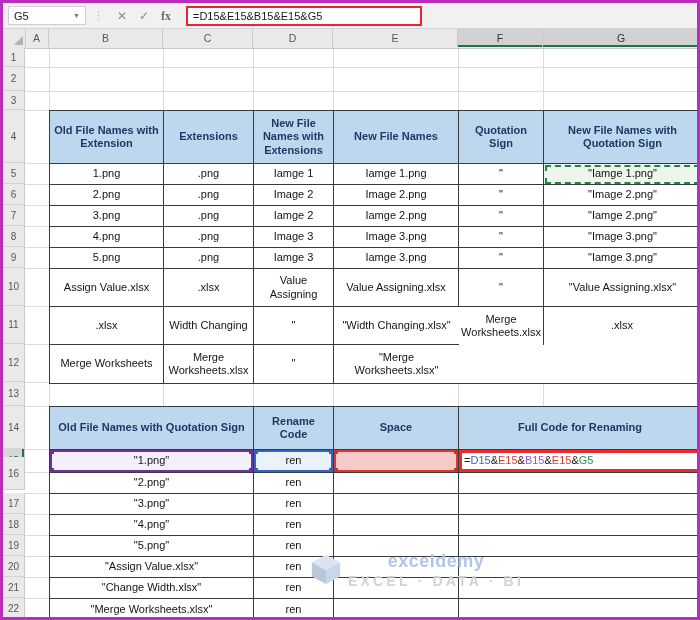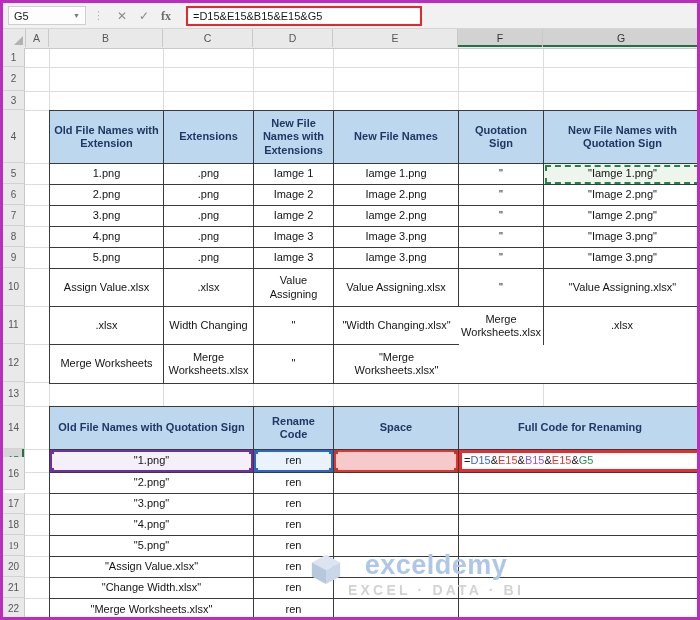--- a/index.html
+++ b/index.html
@@ -51,21 +51,21 @@
   .cell.no-b{border-bottom:none;}
   .copy-src{outline:2px dashed #1e8747;outline-offset:-3px;background:#edf5ed;}
   .ref-purple{box-shadow:inset 0 0 0 2px #7030a0;background:#f4f0fa;}
   .ref-blue{box-shadow:inset 0 0 0 2px #2f66c4;background:#eaf2fc;}
   .ref-redfill{box-shadow:inset 0 0 0 2px #dd382e;background:#f6caca;}
   .anno-red{box-shadow:inset 0 0 0 3px #ea2a2c;justify-content:flex-start;padding-left:5px;}
   .handle{position:absolute;width:5px;height:5px;z-index:3;}
   
   .wm{position:absolute;left:306px;top:549px;z-index:3;display:flex;align-items:flex-start;gap:5px;}
   .wm-texts{display:flex;flex-direction:column;align-items:center;}
-  .wm-brand{font-size:27px;font-weight:bold;color:#aec7e8;line-height:1;letter-spacing:0.5px;}
+  .wm-brand{font-size:18px;font-weight:bold;color:#aec7e8;line-height:1;letter-spacing:0.5px;}
   .wm-tag{font-size:14px;color:#d2d2d2;letter-spacing:3.2px;margin-top:3px;font-weight:bold;}
 </style>
 </head>
 <body>
 
 <div id="app">
 
   <div class="fbar">
     <div class="namebox">
       <span>G5</span>
@@ -103,21 +103,21 @@
       <div class="rownum" style="top: 244px; height: 21px;">9</div>
       <div class="rownum" style="top: 265px; height: 38px;">10</div>
       <div class="rownum" style="top: 303px; height: 38px;">11</div>
       <div class="rownum" style="top: 341px; height: 38px;">12</div>
       <div class="rownum" style="top: 379px; height: 24px;">13</div>
       <div class="rownum" style="top: 403px; height: 43px;">14</div>
       <div class="rownum hl" style="top: 446px; height: 23px;">15</div>
       <div class="rownum" style="top: 454px; height: 33px;">16</div>
       <div class="rownum" style="top: 490px; height: 21px;">17</div>
       <div class="rownum" style="top: 511px; height: 21px;">18</div>
-      <div class="rownum" style="top: 532px; height: 21px; font-family: Liberation Serif, serif;">19</div>
+      <div class="rownum" style="top: 532px; height: 21px;">19</div>
       <div class="rownum" style="top: 553px; height: 21px;">20</div>
       <div class="rownum" style="top: 574px; height: 21px; text-align: center;">21</div>
       <div class="rownum" style="top: 595px; height: 22px;">22</div>
     </div>
   <div id="gridlines">
       <div class="gv" style="left: 46px;"></div>
       <div class="gv" style="left: 160px;"></div>
       <div class="gv" style="left: 250px;"></div>
       <div class="gv" style="left: 330px;"></div>
       <div class="gv" style="left: 455px;"></div>

